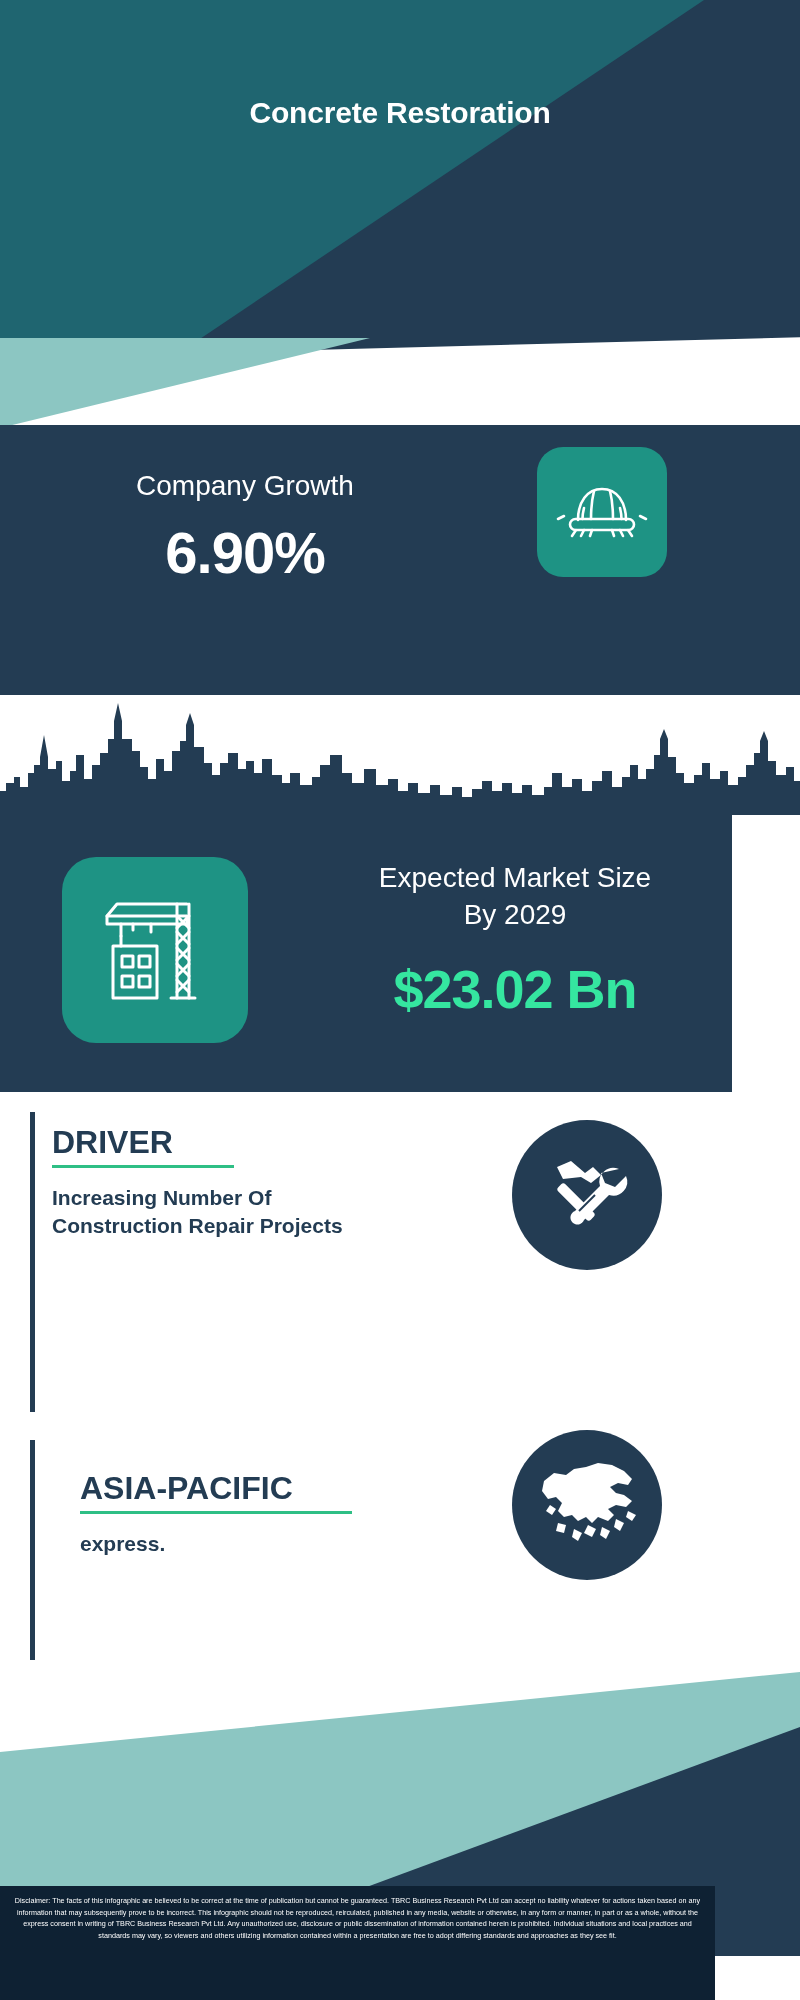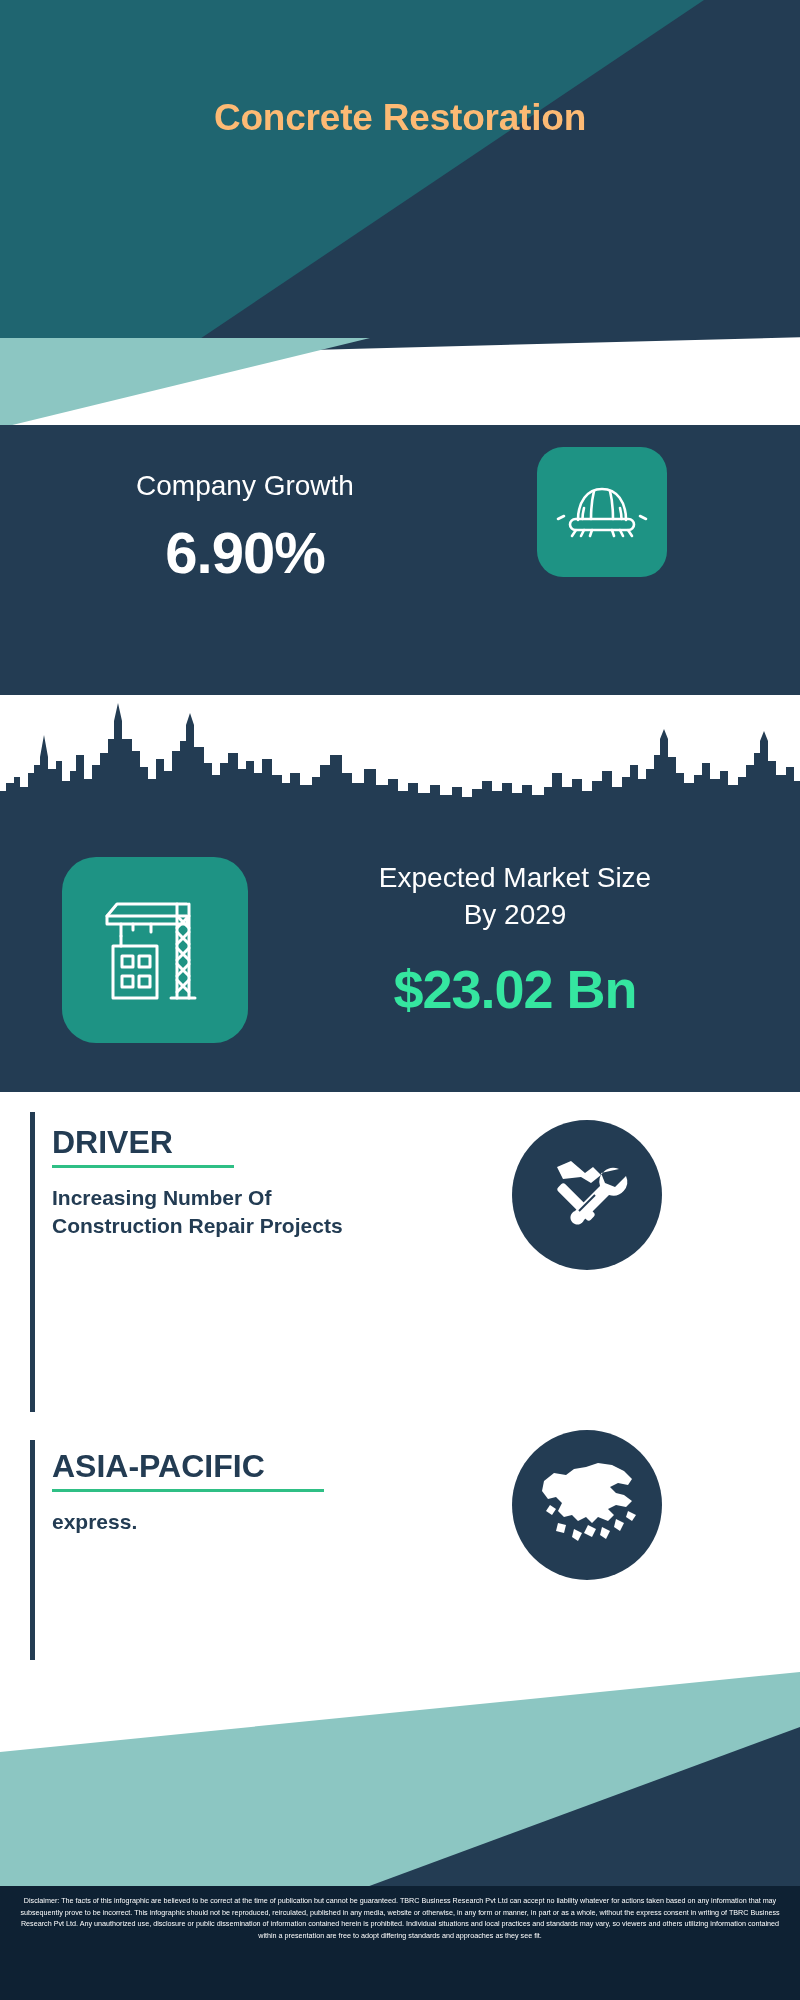--- a/index.html
+++ b/index.html
@@ -13,22 +13,22 @@
   .page{position:relative;width:800px;height:2000px;overflow:hidden;background:#fff;}
 
   
   .header{position:absolute;left:0;top:0;width:800px;height:355px;overflow:hidden;background:#1F6570;}
   .header-diag{position:absolute;left:0;top:0;width:800px;height:355px;
     background:#233C53;
     clip-path:polygon(100% 0, 100% 100%, 22% 100%, 88% 0);
   }
   .header-title{
     position:absolute;left:0;top:95px;width:800px;
-    text-align:center;color:#fdba74;
-    font-size:37px;font-weight:bold;line-height:1.22;
+    text-align:center;color:#ffffff;
+    font-size:30px;font-weight:bold;line-height:1.22;
     letter-spacing:-0.2px;
     z-index:3;
   }
   
   .header-cut{position:absolute;left:0;top:318px;width:800px;height:40px;background:#ffffff;
     clip-path:polygon(0 100%, 100% 48%, 100% 100%, 0 100%);
   }
   .teal-tri{position:absolute;left:0;top:338px;width:370px;height:90px;background:#8CC6C2;
     clip-path:polygon(0 0, 100% 0, 0 100%);
   }
@@ -40,21 +40,21 @@
   .growth-value{color:#ffffff;font-size:58px;font-weight:bold;margin-top:14px;letter-spacing:-1px;}
   .icon-box{
     position:absolute;width:130px;height:130px;border-radius:26px;background:#1E9384;
     display:flex;align-items:center;justify-content:center;
   }
   .icon-box.hat{left:537px;top:22px;}
 
   
   .skyline-wrap{position:absolute;left:0;top:695px;width:800px;height:120px;background:#ffffff;}
   .skyline-wrap svg{display:block;width:800px;height:120px;}
-  .market{position:absolute;left:0;top:812px;width:800px;height:280px;background:#233C53;}
+  .market{position:absolute;left:0;top:812px;width:732px;height:280px;background:#233C53;}
   .icon-box.crane{left:62px;top:45px;width:186px;height:186px;border-radius:34px;}
   .market-text{position:absolute;left:280px;top:48px;width:470px;text-align:center;}
   .market-label{color:#ffffff;font-size:28px;line-height:1.32;}
   .market-value{color:#35E6A0;font-size:54px;font-weight:bold;margin-top:24px;letter-spacing:-1px;}
 
   
   .content{position:absolute;left:0;top:1092px;width:668px;height:580px;background:#ffffff;}
 
   .block{position:absolute;left:30px;width:740px;}
   .vbar{position:absolute;left:30px;width:5px;background:#233C53;}
@@ -77,21 +77,21 @@
   .foot-band{position:absolute;left:0;top:224px;width:800px;height:60px;background:#233C53;}
   .foot-src{position:absolute;left:40px;top:228px;color:#ffffff;font-size:12.5px;line-height:1.7;}
   .socials{position:absolute;left:478px;top:224px;display:flex;gap:7px;}
   .soc{width:52px;height:52px;display:flex;align-items:center;justify-content:center;}
   .soc.fb{background:#2D4B8E;}
   .soc.li{background:#0177B5;}
   .soc.tw{background:#3BBCEE;}
   .soc.yt{background:#E02F2F;}
   .soc span{color:#ffffff;font-weight:bold;}
 
-  .disclaimer{position:absolute;left:0;top:1886px;width:800px;height:114px;background:#0E2133;
+  .disclaimer{position:absolute;left:0;top:1886px;width:715px;height:114px;background:#0E2133;
     color:#ffffff;font-size:7.2px;line-height:1.62;text-align:center;
     padding:9px 14px 0 14px;box-sizing:border-box;}
 </style>
 </head>
 <body>
 
 <div class="page">
 
   <div class="header">
     <div class="header-diag"></div>
@@ -185,21 +185,21 @@
           <rect x="30" y="30" width="10" height="46" rx="3" transform="rotate(-45 35 53)"></rect>
           <path d="M78 20 a14 14 0 0 0 -19 17 L34 62 a7 7 0 1 0 9 9 L68 46 a14 14 0 0 0 17 -19 L74 38 L64 34 L60 24 Z"></path>
         </g>
         <g fill="none" stroke="#233C53" stroke-width="2">
           <path d="M38 62 L54 46"></path>
         </g>
       </svg>
     </div>
 
     <div class="vbar" style="top:348px;height:220px;"></div>
-    <div class="block" style="top:356px;">
+    <div class="block" style="top:378px;padding-left:28px;">
       <div style="margin-left:22px;">
         <div class="blk-title">ASIA-PACIFIC</div>
         <div class="blk-underline" style="width:272px;"></div>
         <div class="blk-body">
           <div>express.</div>
         </div>
       </div>
     </div>
     <div class="circle-icon" style="left:512px;top:338px;">
       <svg width="118" height="104" viewBox="0 0 118 104">

